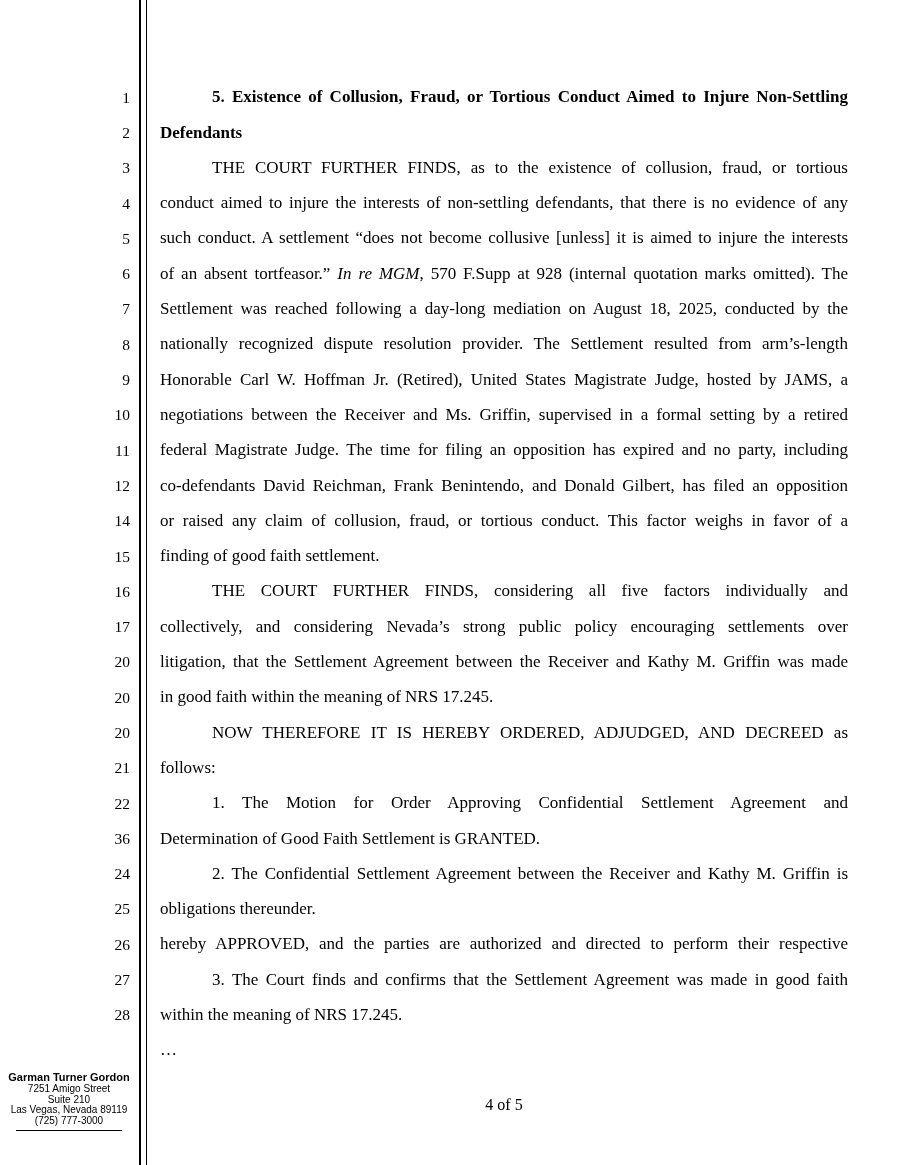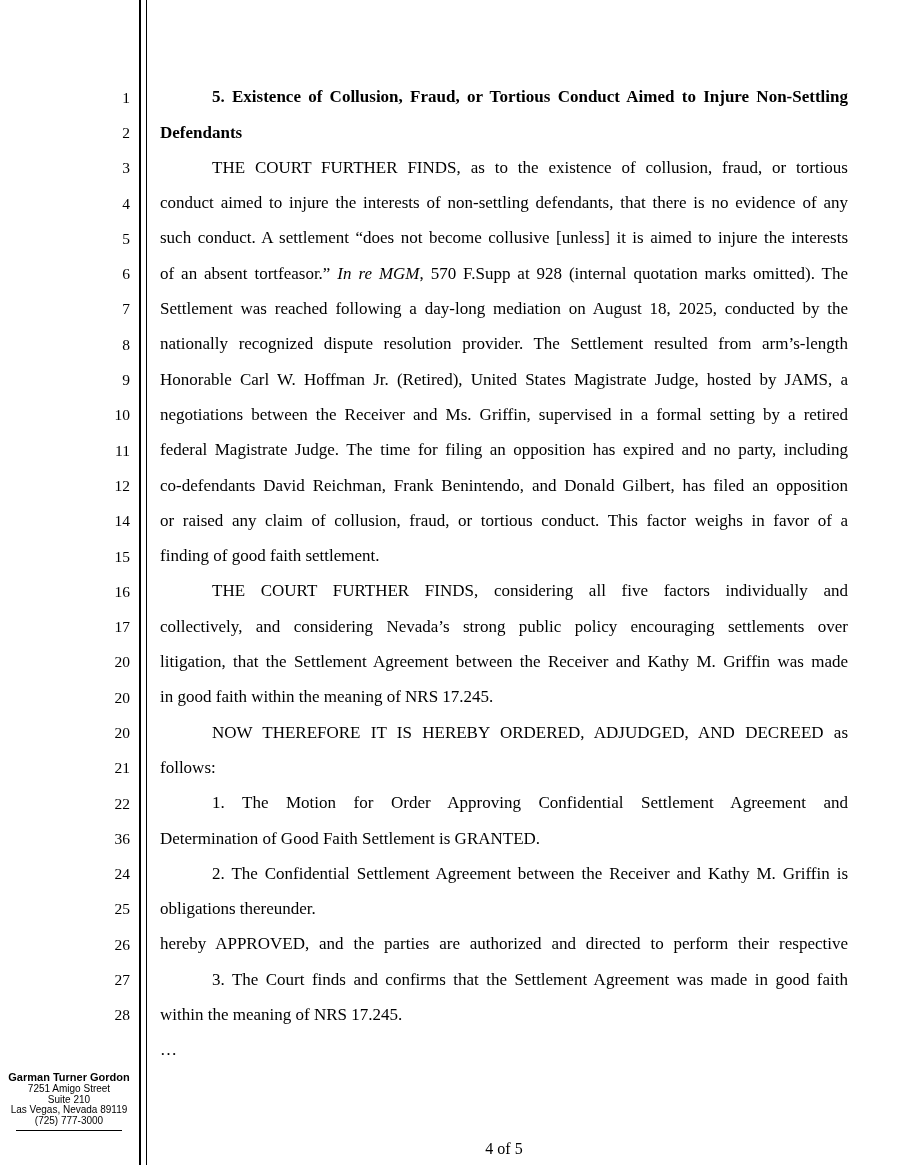--- a/index.html
+++ b/index.html
@@ -71,21 +71,21 @@
   }
   .textrow.bold .line-inner { font-weight: bold; }
   .textrow.indent .line-inner { padding-left: 52px; }
   .italic { font-style: italic; }
 
   
   .page-number {
     position: absolute;
     left: 160px;
     width: 688px;
-    top: 1140px;
+    top: 1096px;
     text-align: center;
     font-size: 16px;
   }
 
   
   .firm {
     position: absolute;
     left: 0;
     top: 1071px;
     width: 138px;

